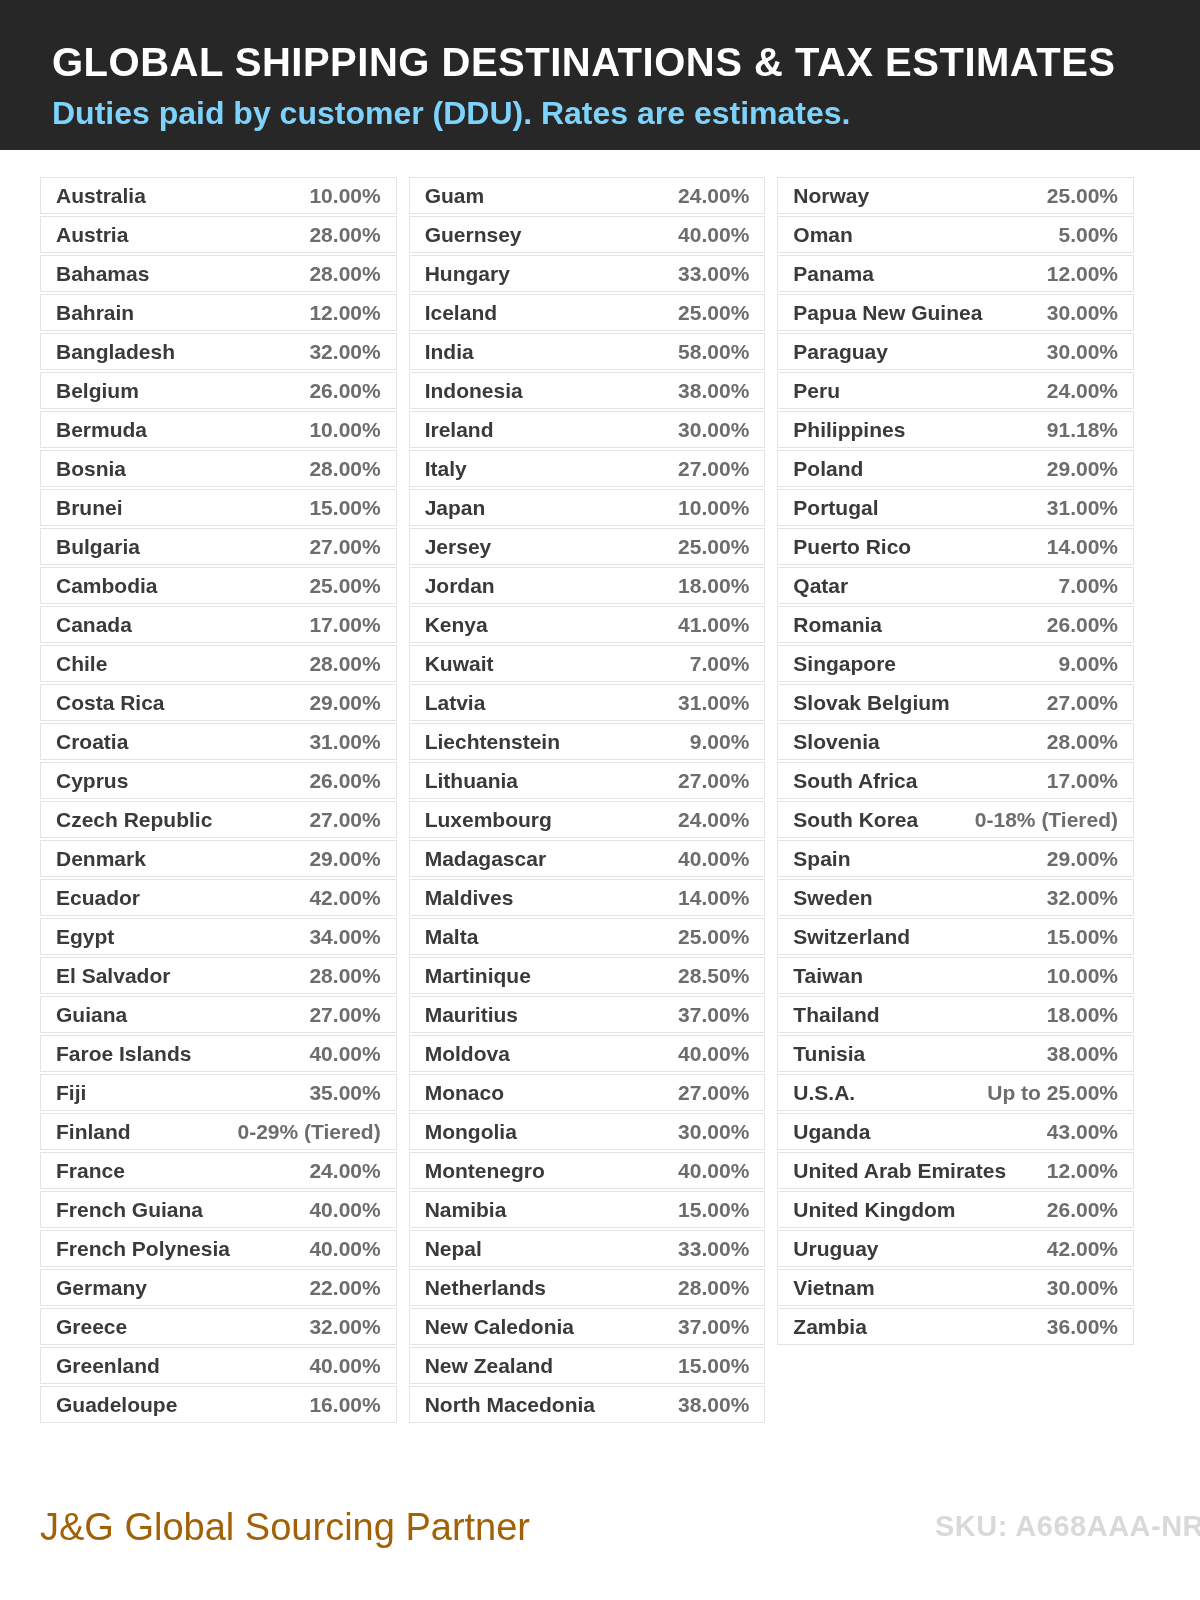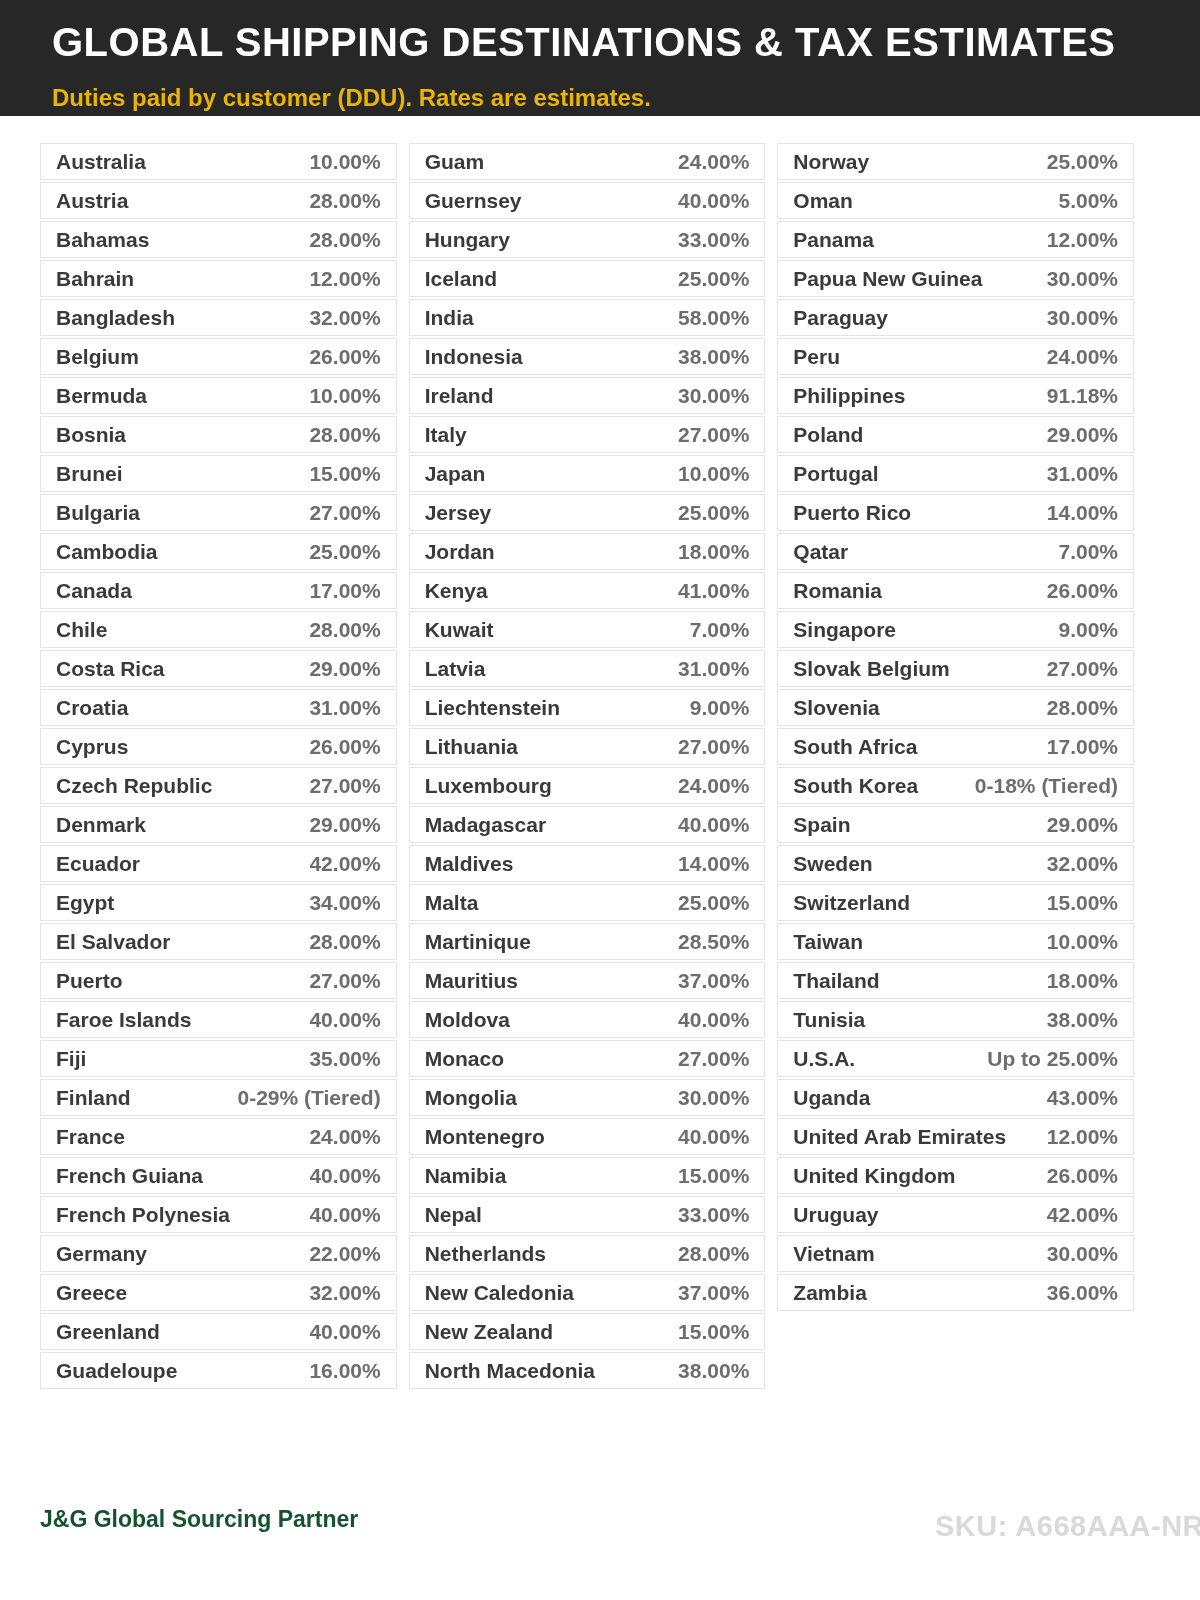--- a/index.html
+++ b/index.html
@@ -5,35 +5,35 @@
   * { box-sizing: border-box; margin: 0; padding: 0; }
   html, body {
     width: 1200px; height: 1600px;
     overflow: hidden;
     background: #ffffff;
     font-family: "Liberation Sans", sans-serif;
     position: relative;
   }
   .page-header {
     background: #272727;
-    height: 116px;
-    padding: 20px 52px 0 52px;
+    height: 150px;
+    padding: 40px 52px 0 52px;
   }
   .page-title {
     color: #ffffff;
     font-size: 40px;
     font-weight: 800;
     letter-spacing: 0.5px;
     white-space: nowrap;
   }
   .page-subtitle {
-    color: #eab308;
-    font-size: 24px;
+    color: #7dd3fc;
+    font-size: 32px;
     font-weight: 700;
-    margin-top: 19px;
+    margin-top: 10px;
     white-space: nowrap;
   }
   .table-wrap {
     display: flex;
     gap: 12px;
     padding: 27px 66px 0 40px;
     align-items: flex-start;
   }
   .rate-column { flex: 1; }
   .row {
@@ -55,23 +55,23 @@
   .rate {
     font-size: 21px;
     font-weight: 700;
     color: #6d6d6d;
     white-space: nowrap;
   }
   .footer-brand {
     position: absolute;
     left: 40px;
     top: 1506px;
-    font-size: 23px;
-    font-weight: 700;
-    color: #14532d;
+    font-size: 38px;
+    font-weight: 400;
+    color: #a16207;
     white-space: nowrap;
   }
   .footer-sku {
     position: absolute;
     left: 935px;
     top: 1510px;
     font-size: 29px;
     font-weight: 700;
     color: #d9d9d9;
     letter-spacing: 0.5px;
@@ -188,21 +188,21 @@
         <span class="country">Egypt</span>
         <span class="rate">34.00%</span>
       </div>
 
       <div class="row">
         <span class="country">El Salvador</span>
         <span class="rate">28.00%</span>
       </div>
 
       <div class="row">
-        <span class="country">Puerto</span>
+        <span class="country">Guiana</span>
         <span class="rate">27.00%</span>
       </div>
 
       <div class="row">
         <span class="country">Faroe Islands</span>
         <span class="rate">40.00%</span>
       </div>
 
       <div class="row">
         <span class="country">Fiji</span>

